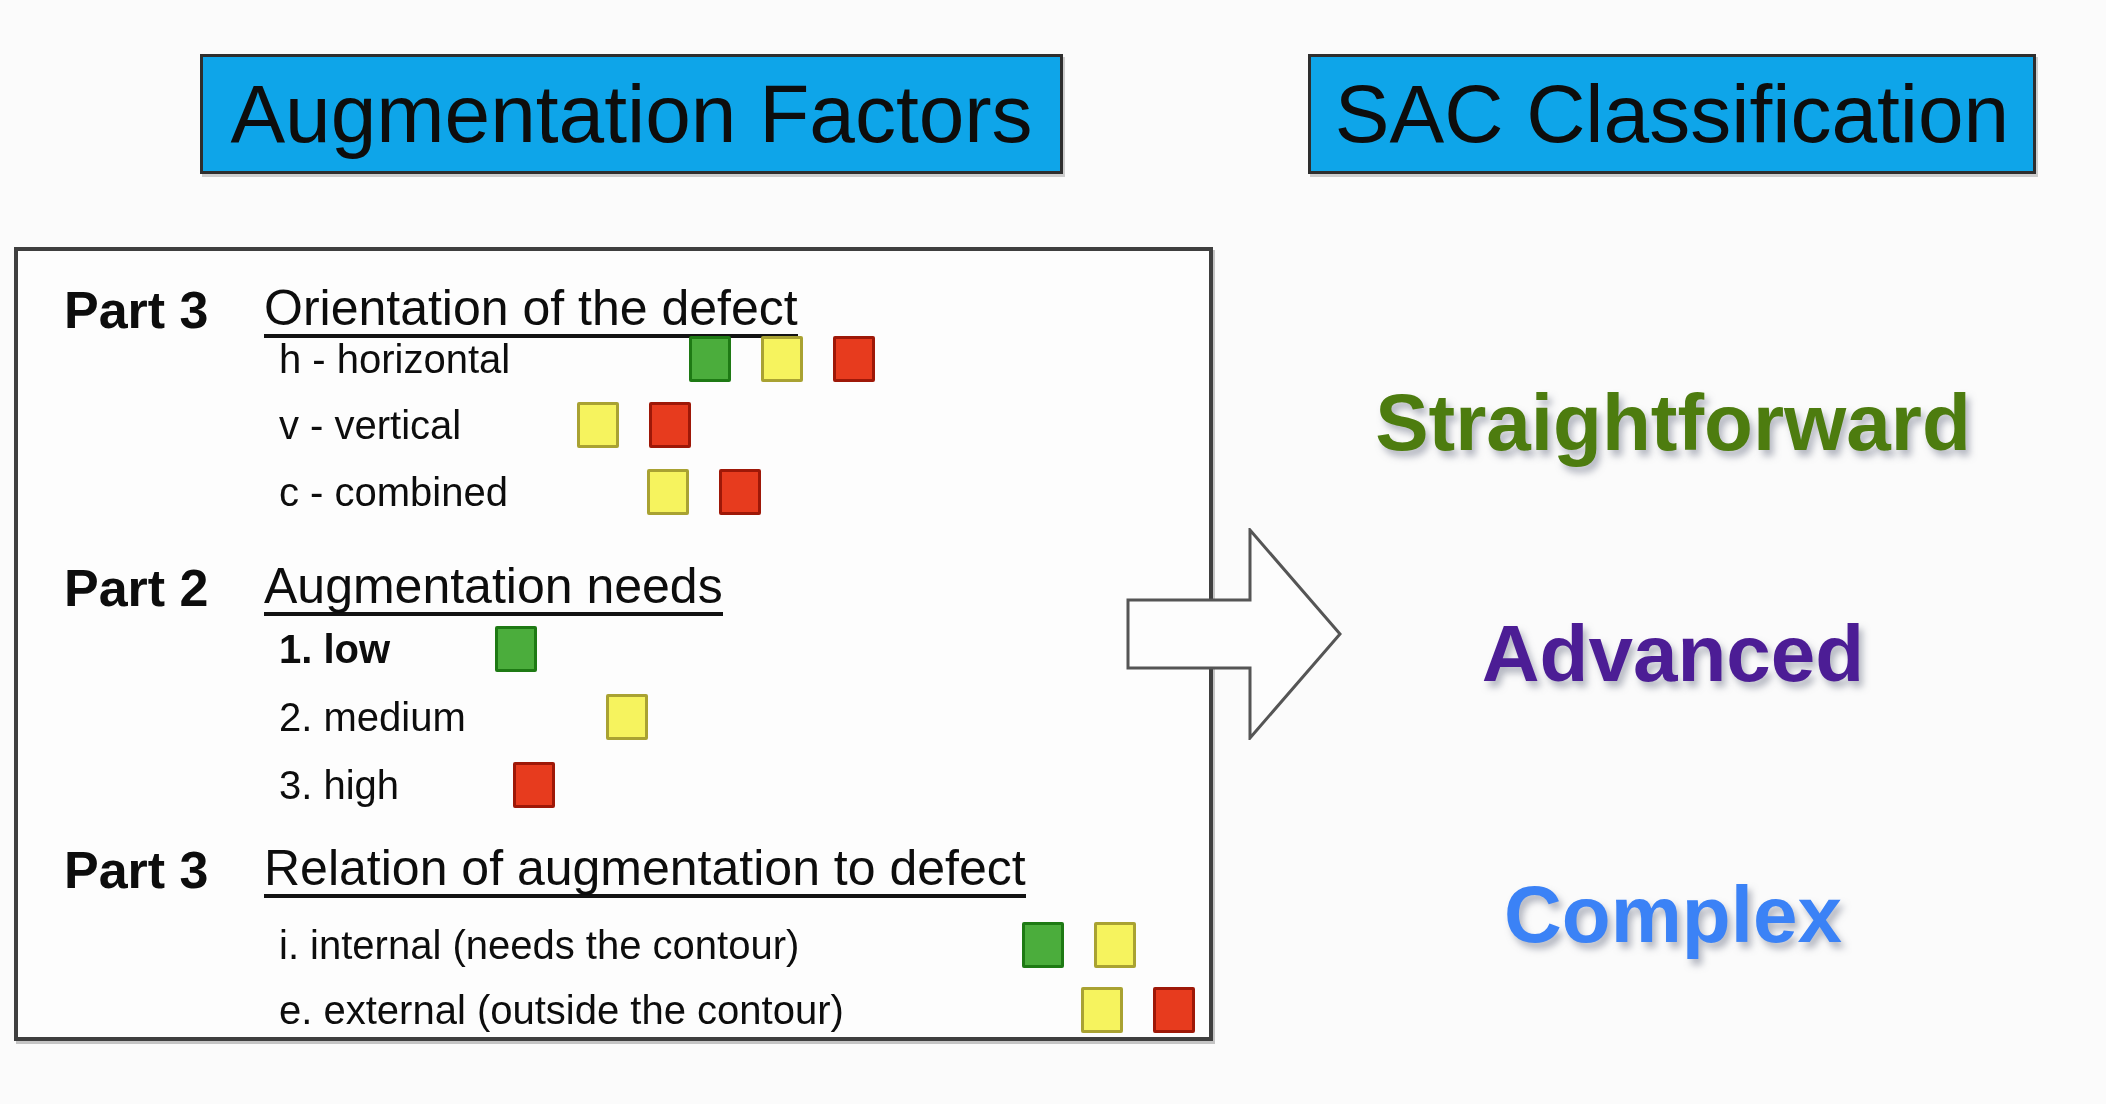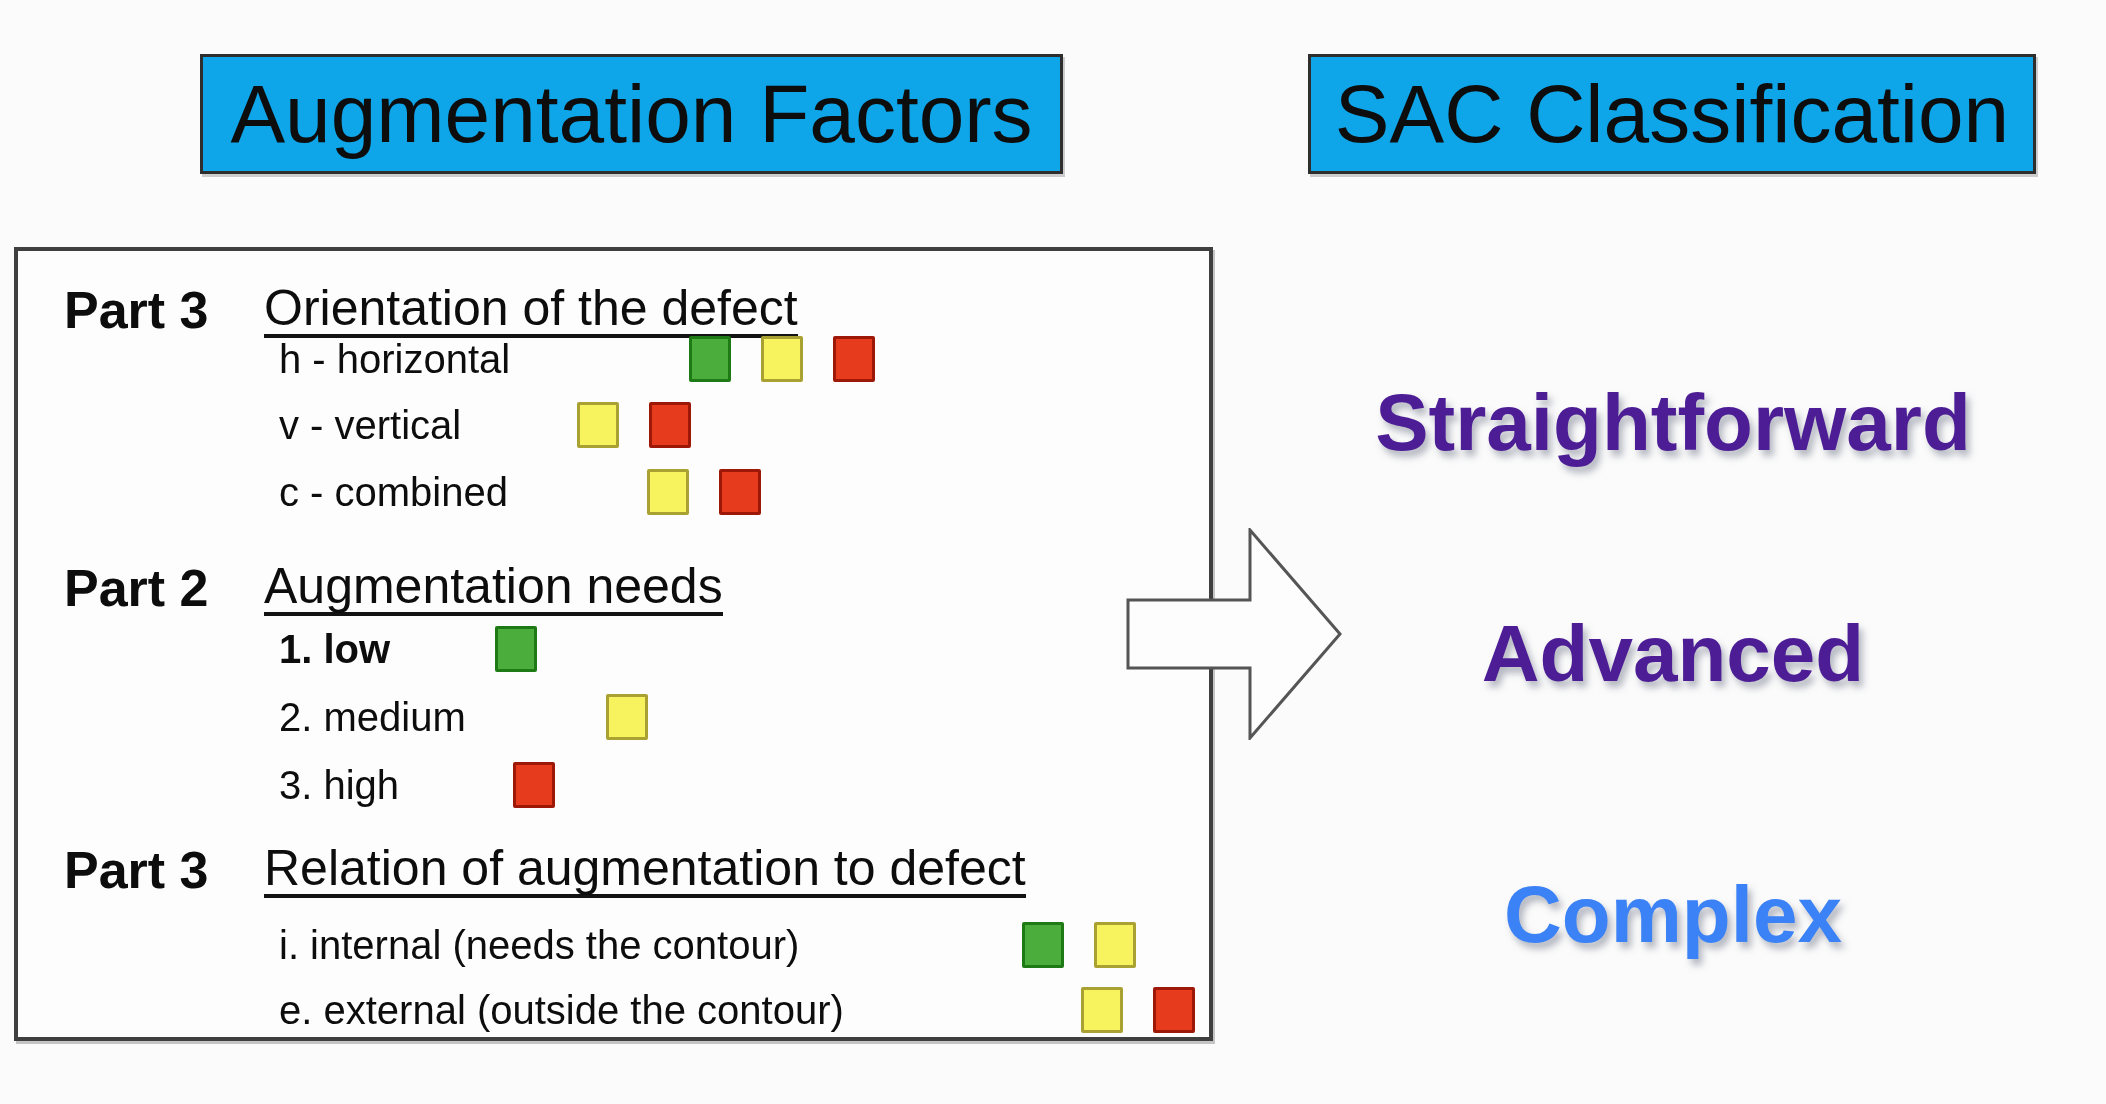--- a/index.html
+++ b/index.html
@@ -141,17 +141,17 @@
   </div>
       </div>
   </div>
 
   <div class="arrow-wrap">
     <svg width="220" height="212" viewBox="0 0 220 212" xmlns="http://www.w3.org/2000/svg">
       <polygon points="2,72 124,72 124,2 214,106 124,210 124,140 2,140" fill="#fdfdfd" stroke="#555555" stroke-width="3" stroke-linejoin="miter"></polygon>
     </svg>
   </div>
 
-  <div class="cls" style="top: 378px; color: #4c1d95;">Straightforward</div>
+  <div class="cls" style="top: 378px; color: #4d7c0f;">Straightforward</div>
   <div class="cls" style="top: 609px; color: #4c1d95;">Advanced</div>
   <div class="cls" style="top: 870px; color: #3b82f6;">Complex</div>
 
 </div>
 
 </body></html>

